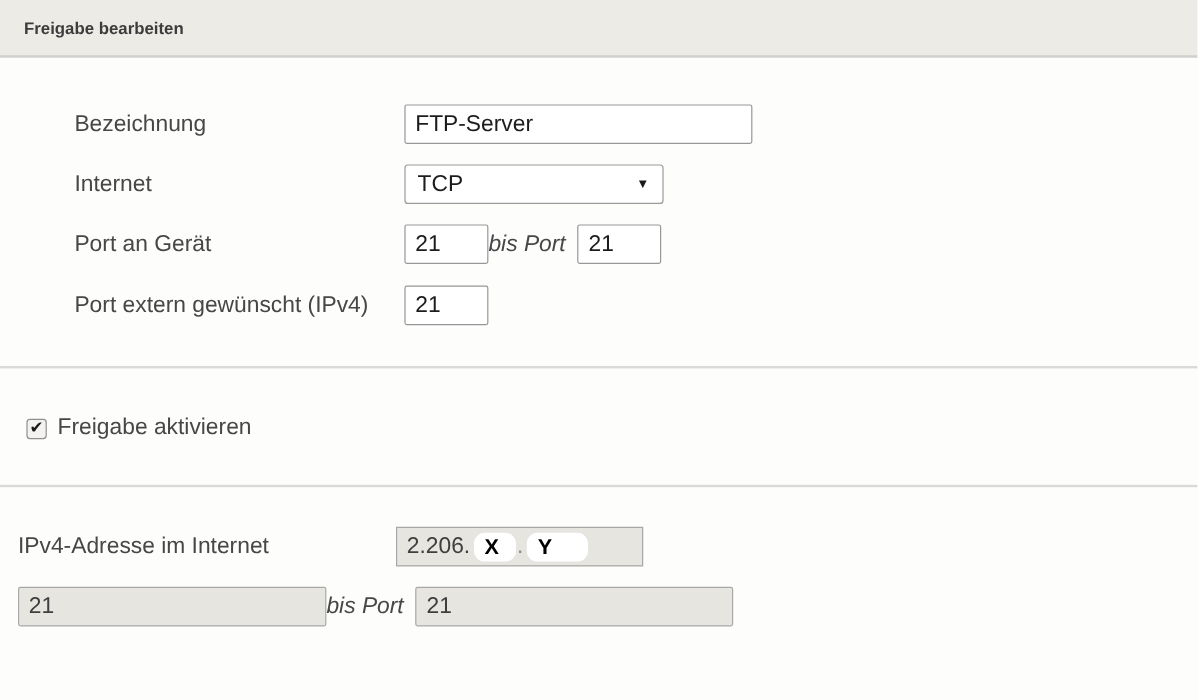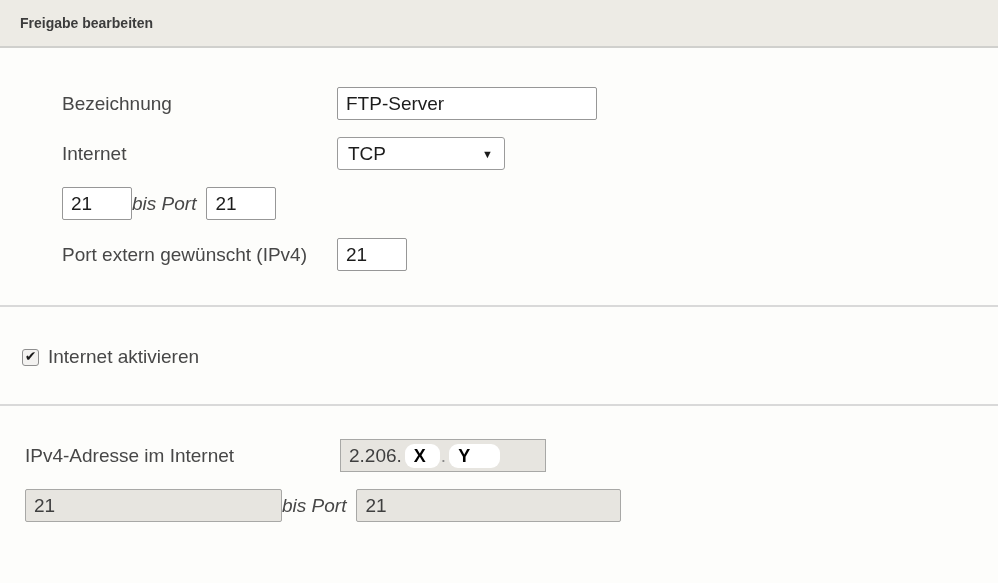--- a/index.html
+++ b/index.html
@@ -22,41 +22,41 @@
     background:var(--header-bg);
     border-bottom:2px solid #d0d0cd;
     display:flex; align-items:center;
     padding-left:20px;
   }
   .panel-header h1{
     font-size:14px; font-weight:bold; color:#3c3c3c;
   }
   
   .form-top{ margin-top:39px; padding-left:62px; }
-  .form-bottom{ margin-top:33px; padding-left:25px; }
+  .form-bottom{ margin-top:33px; padding-left:15px; }
   .row{ display:flex; align-items:flex-start; margin-bottom:17px; }
   .lbl{ line-height:33px; color:var(--text); }
   .form-top .lbl{ width:275px; }
   .form-bottom .lbl{ width:315px; }
   .bis-lbl{ line-height:34px; margin-right:10px; color:var(--text); white-space:nowrap;font-style:italic; }
   
   input.txt{
     height:33px; border:1px solid #979797; border-radius:2px;
     padding:0 8px; font:inherit; color:#1c1c1c; background:#fff;
   }
-  .w-260{ width:260px; }
+  .w-260{ width:290px; }
   .w-70{ width:70px; height:34px; }
   input.dis{
     background:var(--disabled-bg); border:1px solid #a8a8a6; color:#3f3f3f;
   }
   .w-257{ width:257px; height:34px; }
   .w-265{ width:265px; height:34px; }
   
   .selectbox{
-    width:168px; height:33px; border:1px solid #9b9b9b; border-radius:3px;
+    width:216px; height:33px; border:1px solid #9b9b9b; border-radius:3px;
     background:#fff; display:flex; align-items:center;
     padding:0 10px; position:relative; cursor:default; color:#1c1c1c;
   }
   .selectbox .arrow{
     position:absolute; right:11px; top:50%; transform:translateY(-50%);
     font-size:11px; color:#1a1a1a;
   }
   
   .divider{ height:2px; background:var(--divider); width:998px; }
   .div1{ margin-top:34px; }
@@ -101,39 +101,40 @@
 
   <div class="row">
     <div class="lbl">Internet</div>
     <div class="selectbox">
       <span>TCP</span>
       <span class="arrow">▼</span>
     </div>
   </div>
 
   <div class="row">
+    <div class="lbl">Port an Gerät</div>
     <input class="txt w-70" type="text" value="21" style="">
     <div class="bis-lbl">bis Port</div>
     <input class="txt w-70" type="text" value="21" style="">
   </div>
 
   <div class="row">
     <div class="lbl">Port extern gewünscht (IPv4)</div>
     <input class="txt w-70" type="text" value="21" style="">
   </div>
 
 </div>
 
 <div class="divider div1"></div>
 
 <div class="check-row">
   <div class="checkbox">
     <span class="mark">✔</span>
   </div>
-  <div class="lbl">Internet aktivieren</div>
+  <div class="lbl">Freigabe aktivieren</div>
 </div>
 
 <div class="divider"></div>
 
 <div class="form-bottom">
 
   <div class="row">
     <div class="lbl">IPv4-Adresse im Internet</div>
     <div class="field-dis">
       <span>2.206.</span>

